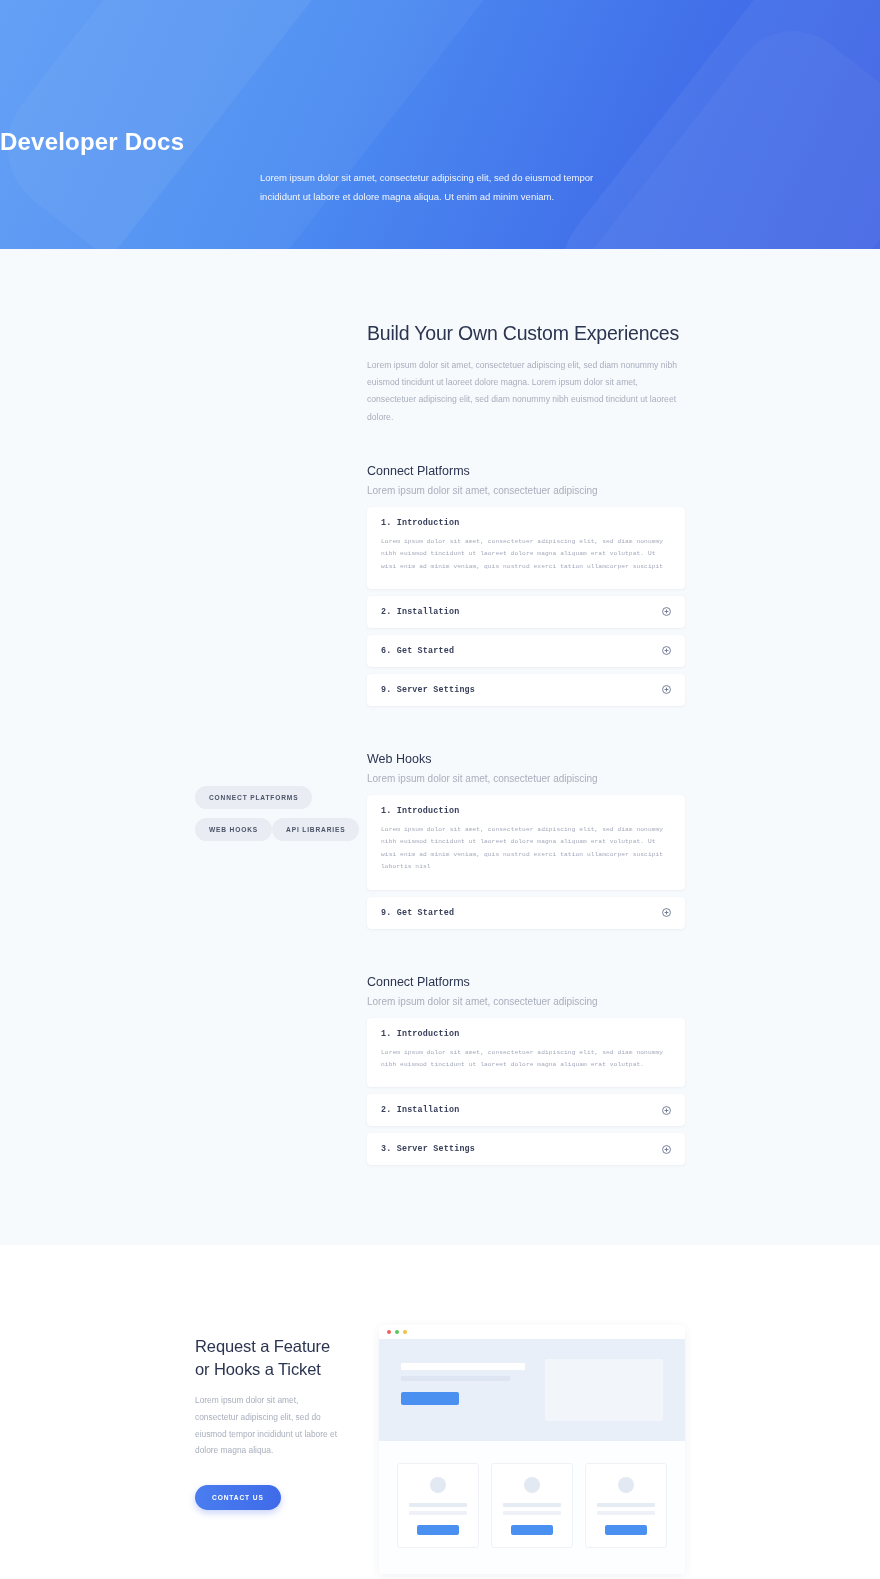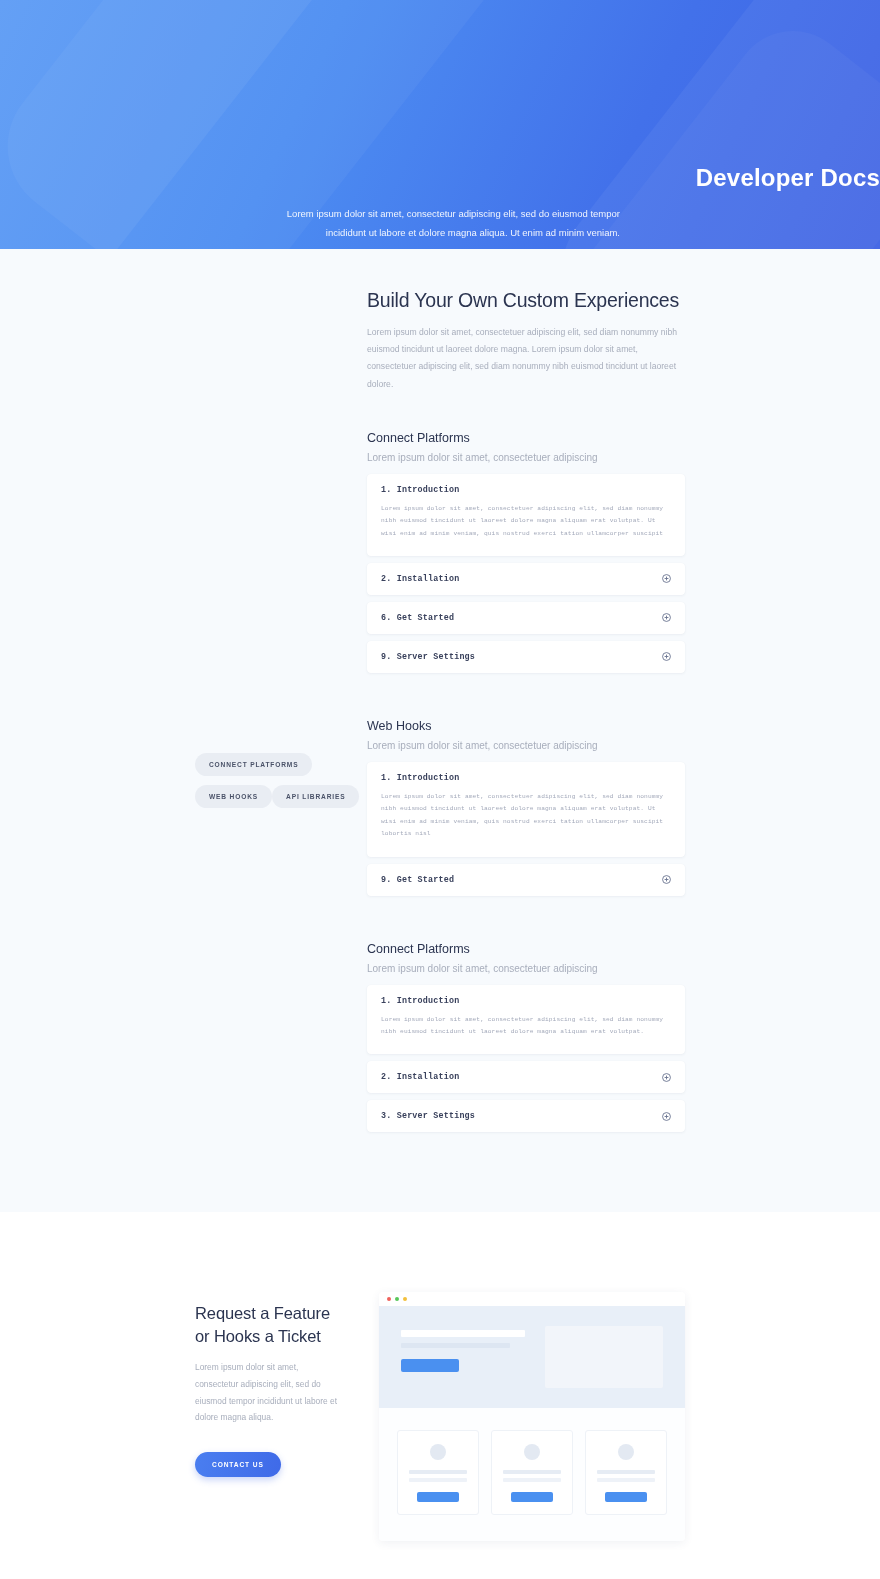--- a/index.html
+++ b/index.html
@@ -49,44 +49,43 @@
     width: 220px; height: 420px;
     right: 30px; top: 30px;
     transform: rotate(38deg);
     border-radius: 60px;
     background: rgba(255,255,255,0.035);
   }
   .hero-inner {
     position: absolute;
     left: 0; right: 0;
     top: 128px;
-    text-align: right;
+    text-align: left;
     z-index: 2;
-    margin-top: 36px;
   }
   .hero-title {
     color: #ffffff;
     font-size: 24px;
     font-weight: 600;
     letter-spacing: 0.2px;
     margin-bottom: 13px;
   }
   .hero-sub {
     color: rgba(255,255,255,0.92);
     font-size: 9.5px;
     line-height: 1.95;
     font-weight: 400;
     max-width: 360px;
     margin: 0 auto;
   }
 
   
   .docs-section {
     background: #f7fafd;
-    padding-top: 40px;
+    padding-top: 73px;
     padding-bottom: 80px;
     min-height: 871px;
   }
   .container {
     width: 490px;
     margin: 0 auto;
     position: relative;
   }
   .intro {
     margin-left: 172px;

